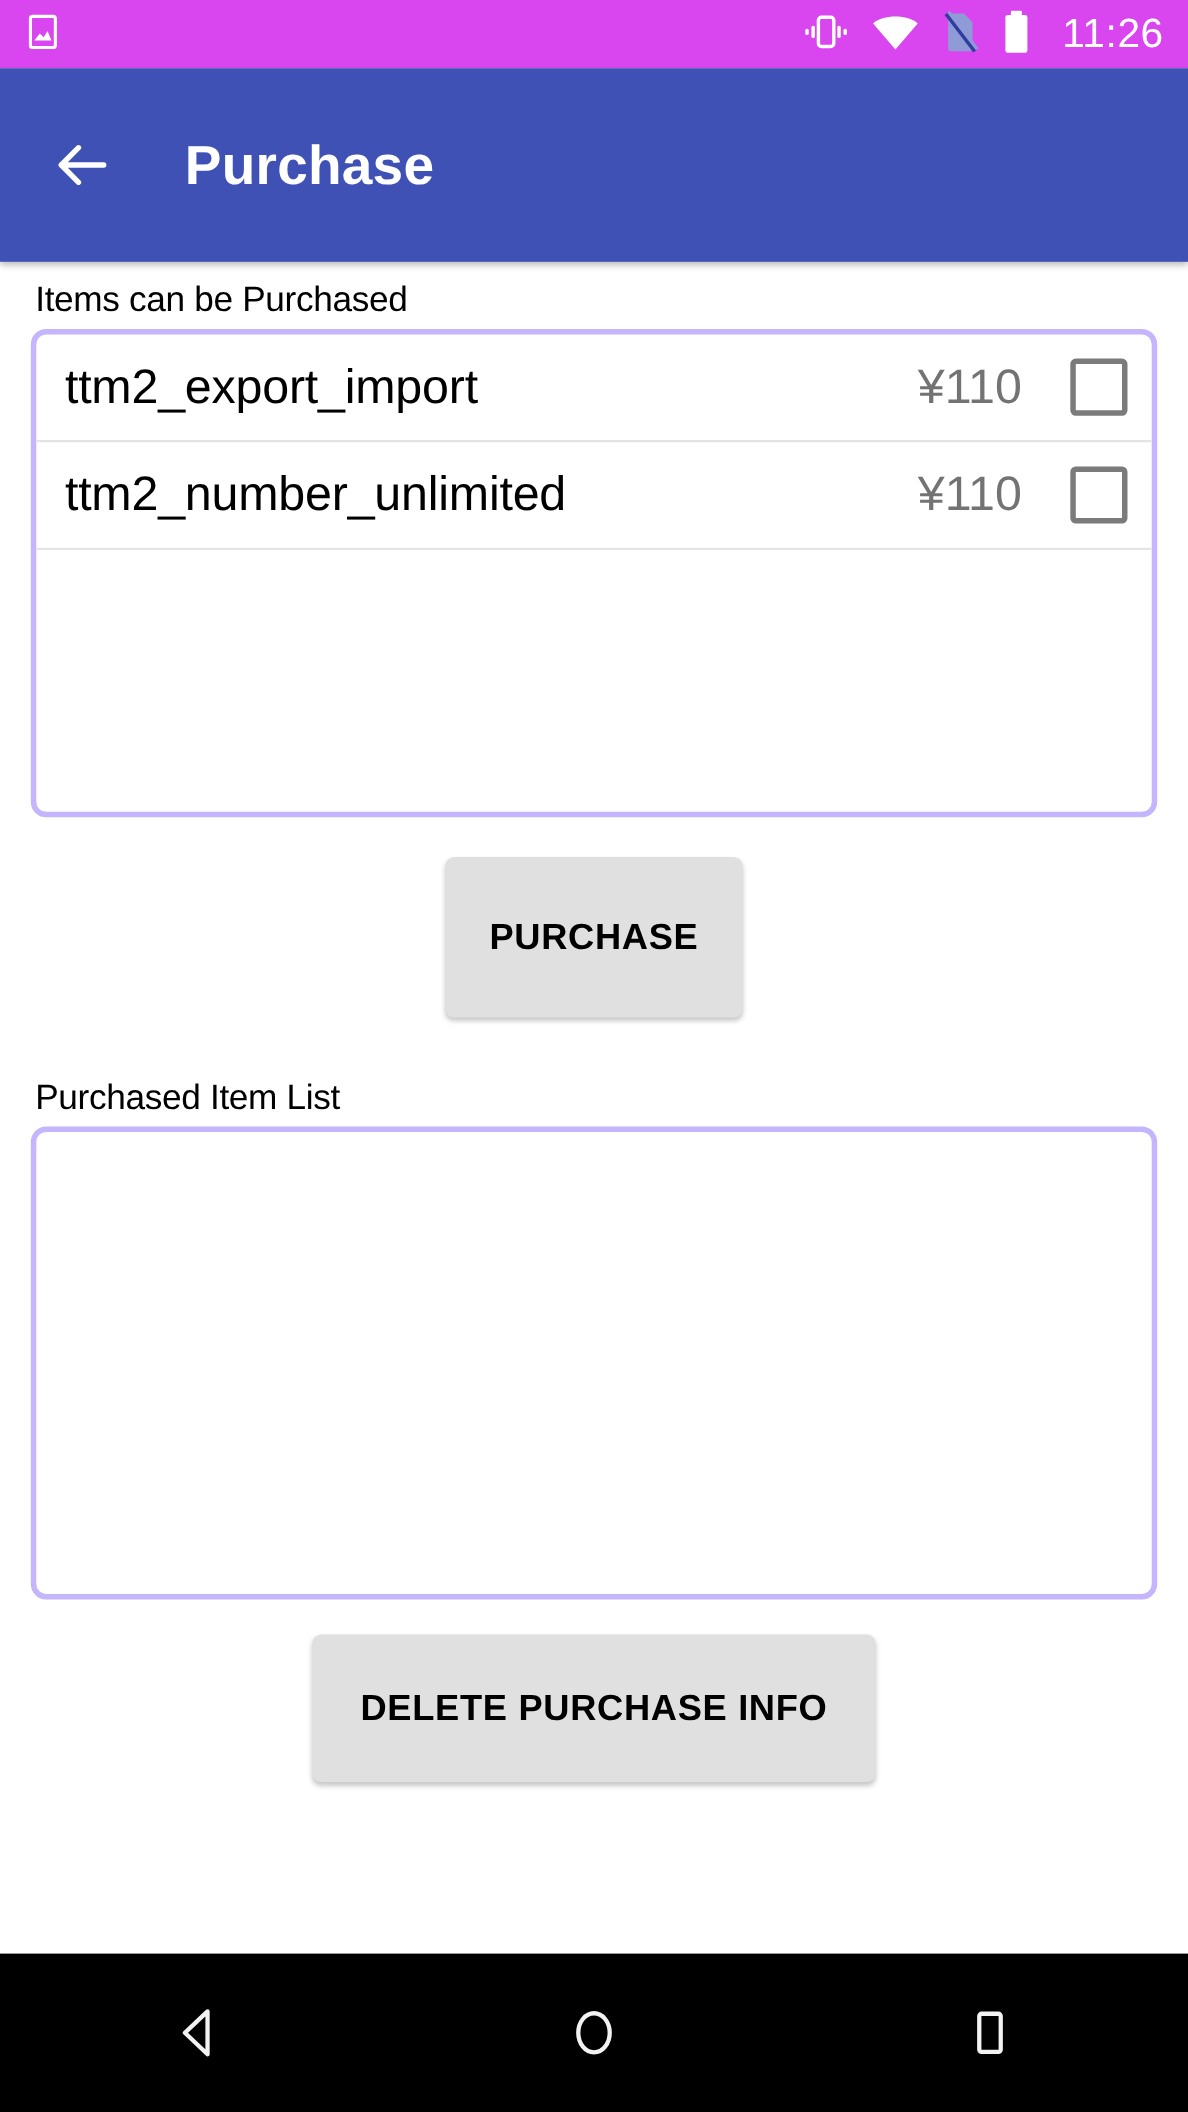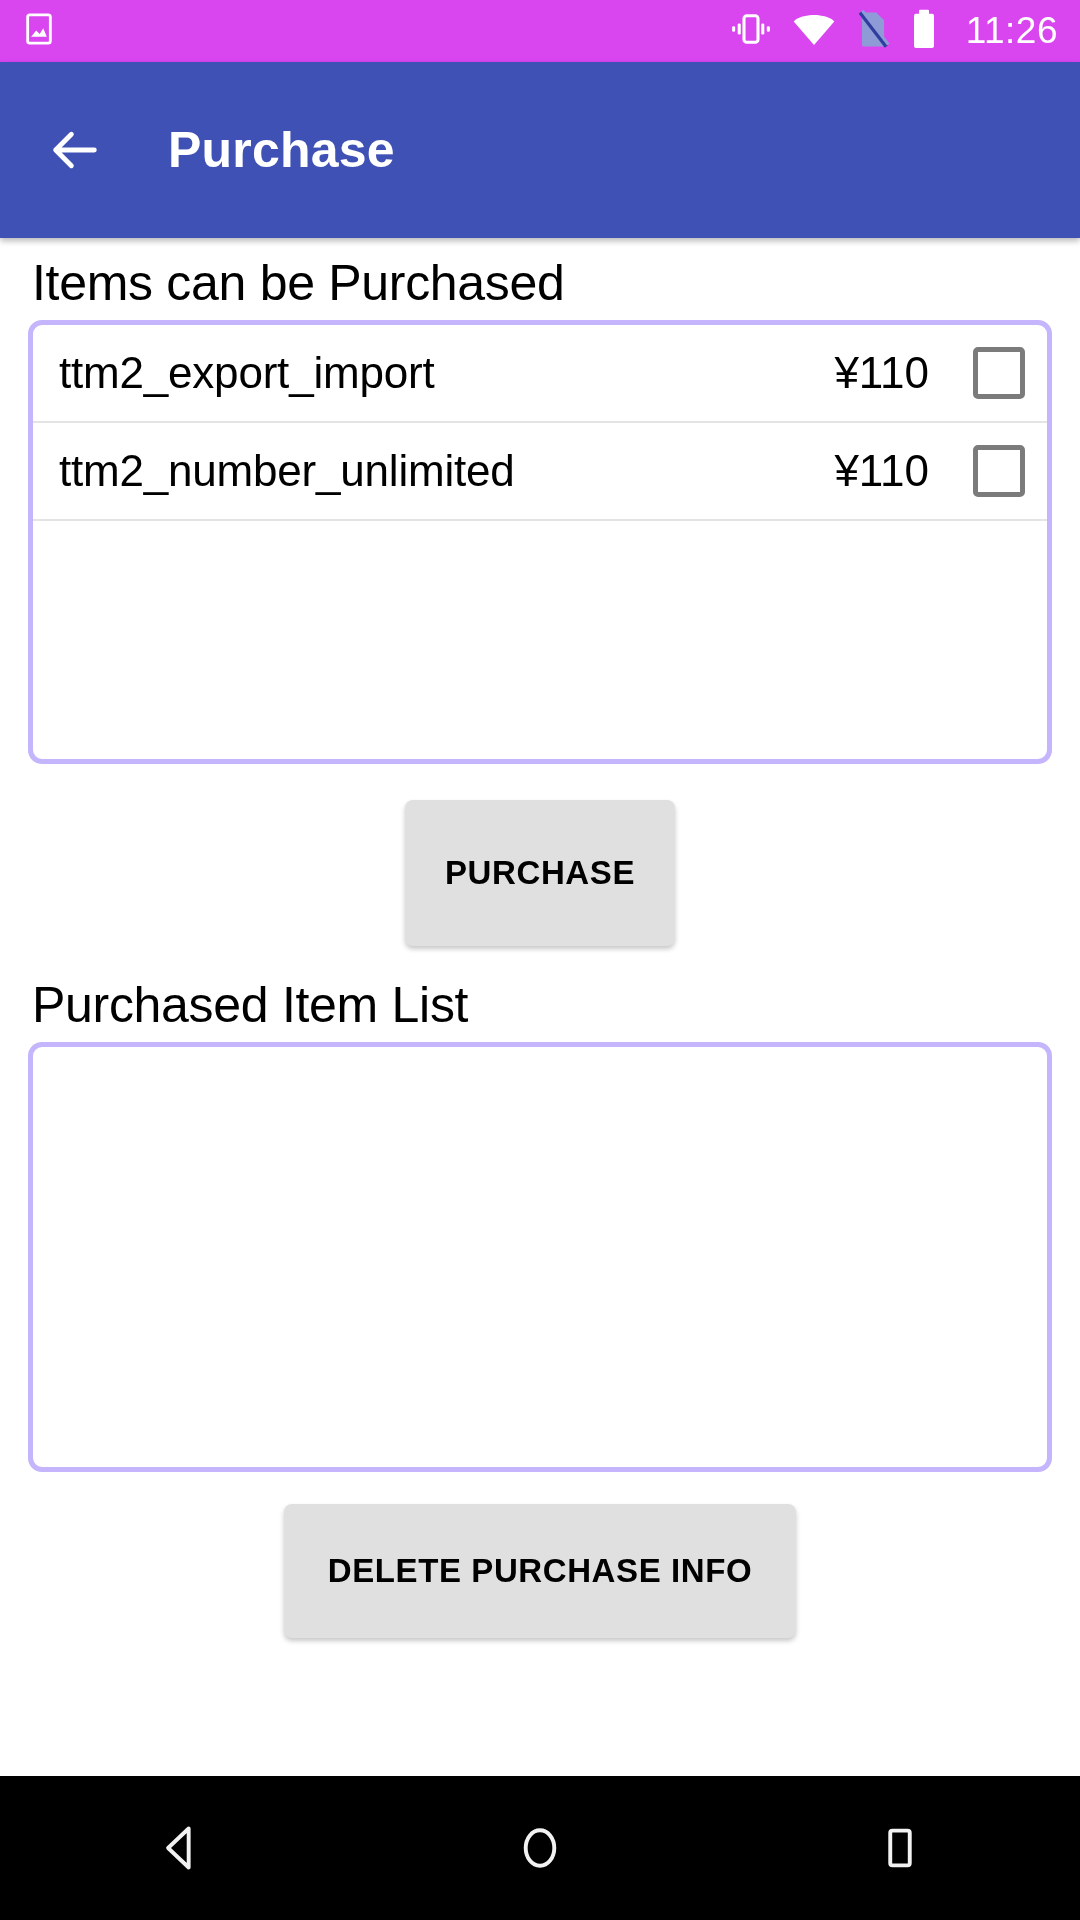--- a/index.html
+++ b/index.html
@@ -34,38 +34,38 @@
   .back-btn{ width:62px; height:62px; display:flex; align-items:center; justify-content:center; }
   .app-title{
     color:#ffffff; font-size:50px; font-weight:700;
     margin-left:62px; letter-spacing:.2px;
   }
 
   
   .content{ padding:0 28px; background:#fff; }
 
   .section-heading{
-    font-size:50px; color:#000; font-weight:400;
+    font-size:32px; color:#000; font-weight:400;
     margin:16px 0 8px 4px; letter-spacing:-.3px;
   }
 
   .bordered-box{
     border:5px solid #c4b5fd; border-radius:14px;
     background:#fff; overflow:hidden;
   }
   .box-items{ height:444px; }
   .box-purchased{ height:430px; margin-top:2px; }
 
   .item-row{
     display:flex; align-items:center;
     height:98px; padding:0 22px 0 26px;
     border-bottom:2px solid #e4e4e4;
   }
   .item-name{ font-size:44px; color:#000; flex:1; letter-spacing:-.2px; }
-  .item-price{ font-size:44px; color:#000000; margin-right:44px; }
+  .item-price{ font-size:44px; color:#737373; margin-right:44px; }
   .item-check{
     width:52px; height:52px;
     border:5px solid #7b7b7b; border-radius:5px;
     background:#fff; flex:0 0 auto;
   }
 
   
   .btn-wrap{ display:flex; justify-content:center; }
   .btn{
     background:#e0e0e0; border:none; border-radius:8px;
@@ -157,21 +157,21 @@
         <span class="item-price">¥110</span>
         <span class="item-check"></span>
       </div>
 
     </div>
 
     <div class="btn-wrap">
       <button class="btn btn-purchase">PURCHASE</button>
     </div>
 
-    <div class="section-heading" style="margin-top:30px;">Purchased Item List</div>
+    <div class="section-heading" style="margin-top:54px;">Purchased Item List</div>
 
     <div class="bordered-box box-purchased"></div>
 
     <div class="btn-wrap">
       <button class="btn btn-delete">DELETE PURCHASE INFO</button>
     </div>
 
   </div>
 
   <div class="nav-bar">

